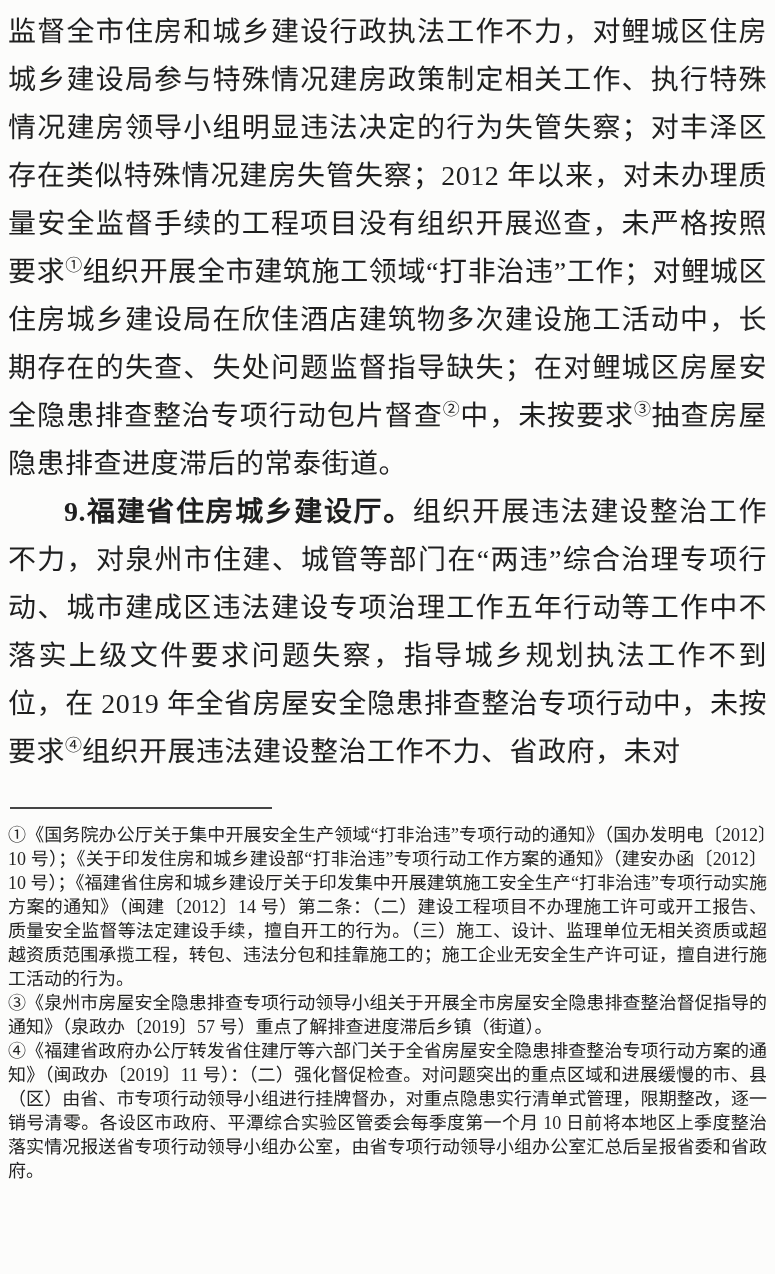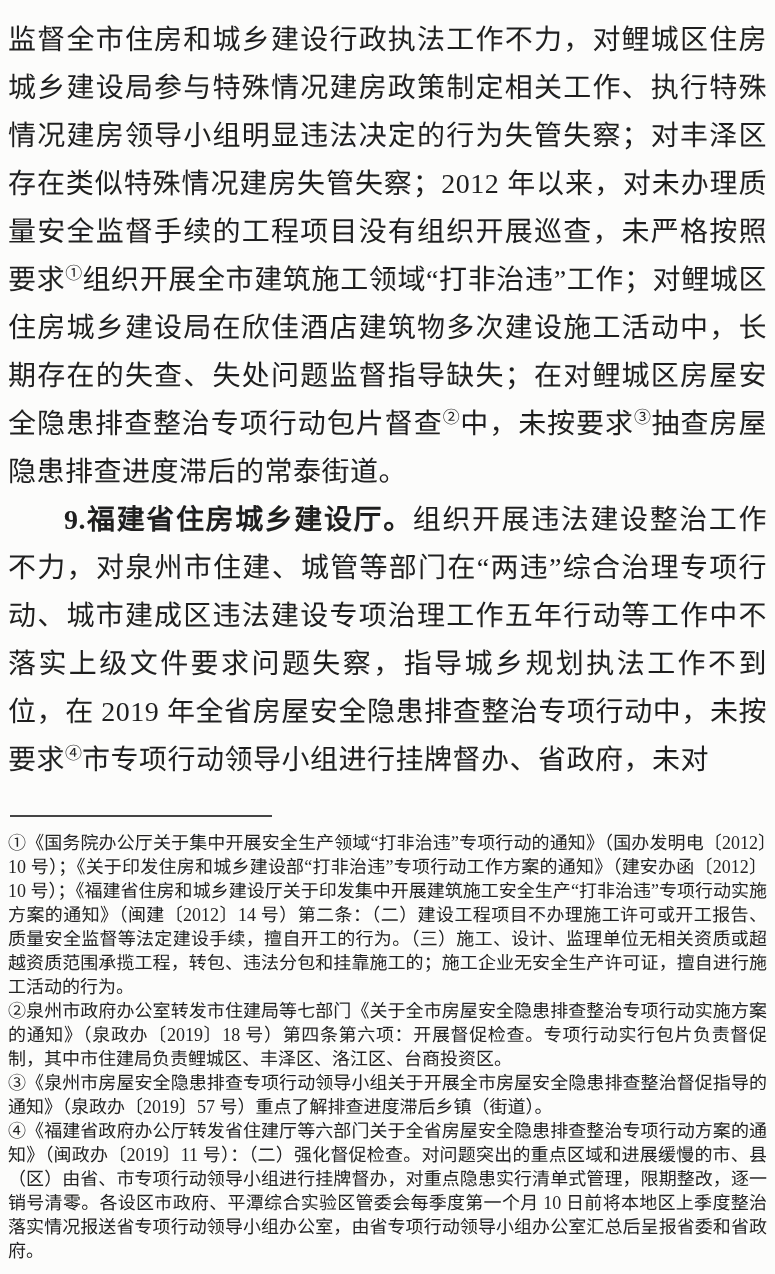--- a/index.html
+++ b/index.html
@@ -11,21 +11,22 @@
     height: 1274px;
     background: #fcfcfb;
     color: #1f1f1f;
     font-family: "Liberation Serif", "DejaVu Serif", serif;
     overflow: hidden;
   }
   .page {
     box-sizing: border-box;
     width: 775px;
     height: 1266px;
-    padding: 16px 8px;
+    padding: 0 8px;
+    margin-top: 8px;
   }
   
   .body-text {
     font-size: 28px;
     line-height: 48px;
     text-align: justify;
     text-justify: inter-ideograph;
     letter-spacing: 0.5px;
   }
   .body-text p {
@@ -62,25 +63,24 @@
     margin: 0;
   }
 </style>
 </head>
 <body>
 
 <div class="page">
 
   <div class="body-text">
     <p><span>监督全市住房和城乡建设行政执法工作不力，对鲤城区住房城乡建设局参与特殊情况建房政策制定相关工作、执行特殊情况建房领导小组明显违法决定的行为失管失察；对丰泽区存在类似特殊情况建房失管失察；2012 年以来，对未办理质量安全监督手续的工程项目没有组织开展巡查，未严格按照要求</span><sup class="fnref">①</sup><span>组织开展全市建筑施工领域“打非治违”工作；对鲤城区住房城乡建设局在欣佳酒店建筑物多次建设施工活动中，长期存在的失查、失处问题监督指导缺失；在对鲤城区房屋安全隐患排查整治专项行动包片督查</span><sup class="fnref">②</sup><span>中，未按要求</span><sup class="fnref">③</sup><span>抽查房屋隐患排查进度滞后的常泰街道。</span></p>
-    <p class="para-indent"><span class="section-heading">9.福建省住房城乡建设厅。</span><span>组织开展违法建设整治工作不力，对泉州市住建、城管等部门在“两违”综合治理专项行动、城市建成区违法建设专项治理工作五年行动等工作中不落实上级文件要求问题失察，指导城乡规划执法工作不到位，在 2019 年全省房屋安全隐患排查整治专项行动中，未按要求</span><sup class="fnref">④</sup><span>市专项行动领导小组进行挂牌督办、省政府，未对</span></p>
+    <p class="para-indent"><span class="section-heading">9.福建省住房城乡建设厅。</span><span>组织开展违法建设整治工作不力，对泉州市住建、城管等部门在“两违”综合治理专项行动、城市建成区违法建设专项治理工作五年行动等工作中不落实上级文件要求问题失察，指导城乡规划执法工作不到位，在 2019 年全省房屋安全隐患排查整治专项行动中，未按要求</span><sup class="fnref">④</sup><span>组织开展违法建设整治工作不力、省政府，未对</span></p>
   </div>
 
   <div class="fn-rule"></div>
 
   <div class="footnotes">
     <p><span>①</span><span>《国务院办公厅关于集中开展安全生产领域“打非治违”专项行动的通知》（国办发明电〔2012〕10 号）；《关于印发住房和城乡建设部“打非治违”专项行动工作方案的通知》（建安办函〔2012〕10 号）；《福建省住房和城乡建设厅关于印发集中开展建筑施工安全生产“打非治违”专项行动实施方案的通知》（闽建〔2012〕14 号）第二条：（二）建设工程项目不办理施工许可或开工报告、质量安全监督等法定建设手续，擅自开工的行为。（三）施工、设计、监理单位无相关资质或超越资质范围承揽工程，转包、违法分包和挂靠施工的；施工企业无安全生产许可证，擅自进行施工活动的行为。</span></p>
-    <p><span>②</span><span>泉州市政府办公室转发市住建局等七部门《关于全市房屋安全隐患排查整治专项行动实施方案的通知》（泉政办〔2019〕18 号）第四条第六项：开展督促检查。专项行动实行包片负责督促制，其中市住建局负责鲤城区、丰泽区、洛江区、台商投资区。</span></p>
     <p><span>③</span><span>《泉州市房屋安全隐患排查专项行动领导小组关于开展全市房屋安全隐患排查整治督促指导的通知》（泉政办〔2019〕57 号）重点了解排查进度滞后乡镇（街道）。</span></p>
     <p><span>④</span><span>《福建省政府办公厅转发省住建厅等六部门关于全省房屋安全隐患排查整治专项行动方案的通知》（闽政办〔2019〕11 号）：（二）强化督促检查。对问题突出的重点区域和进展缓慢的市、县（区）由省、市专项行动领导小组进行挂牌督办，对重点隐患实行清单式管理，限期整改，逐一销号清零。各设区市政府、平潭综合实验区管委会每季度第一个月 10 日前将本地区上季度整治落实情况报送省专项行动领导小组办公室，由省专项行动领导小组办公室汇总后呈报省委和省政府。</span></p>
   </div>
 
 </div>
 
 </body></html>

